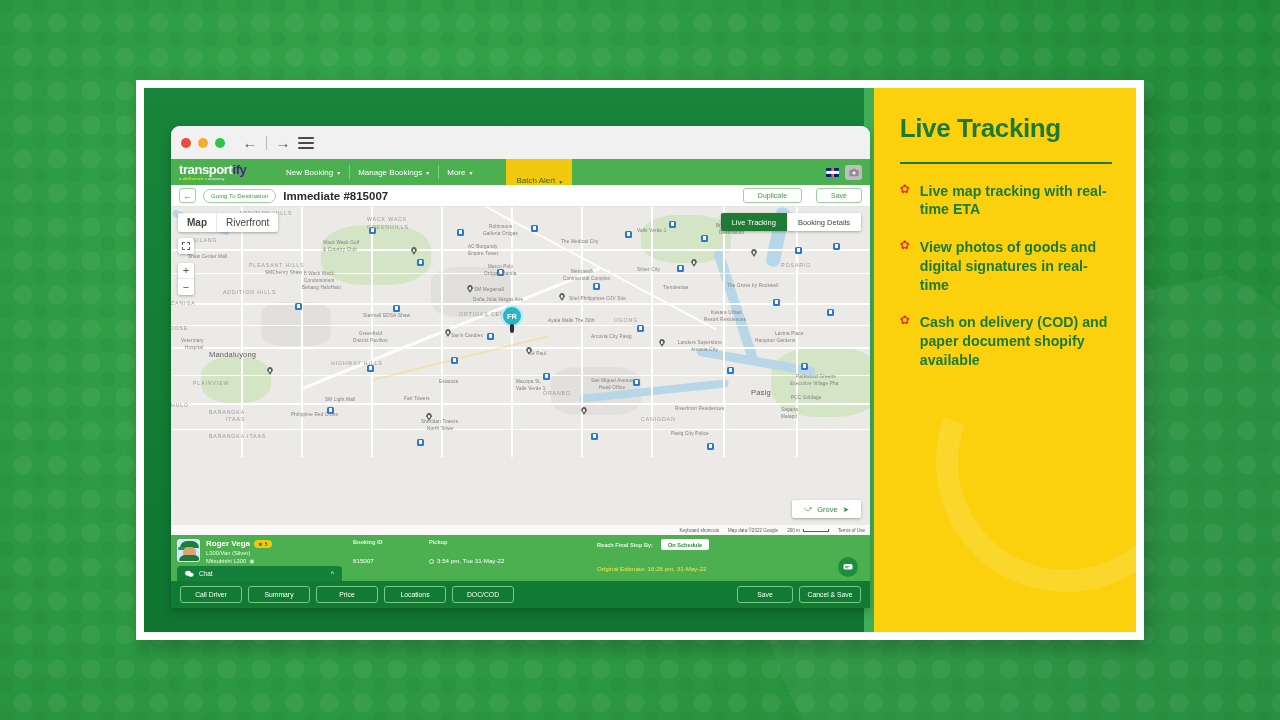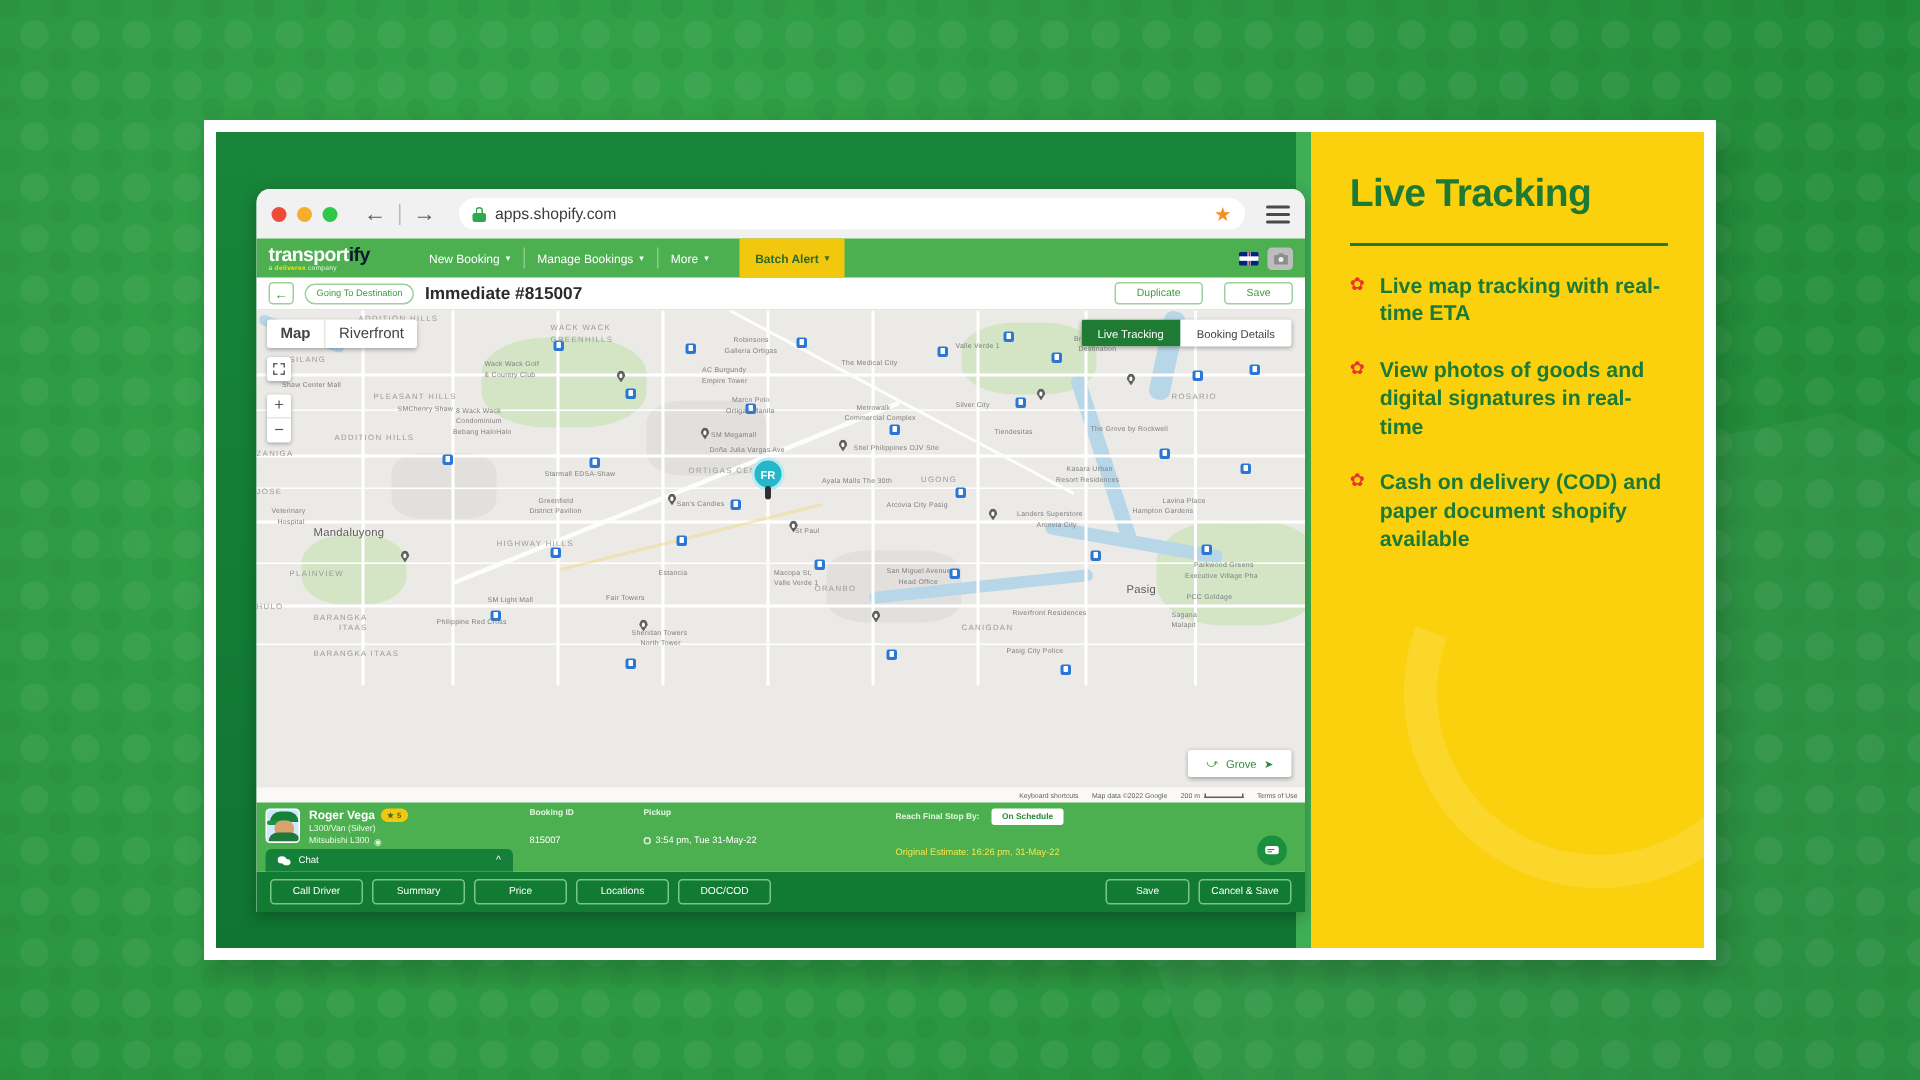--- a/index.html
+++ b/index.html
@@ -135,38 +135,38 @@
   
   #appnav {
     height: 26px; flex: 0 0 26px;
     background: #4cb050;
     display: flex; align-items: center;
     padding-left: 8px;
     position: relative;
   }
   #logo { width: 86px; margin-right: 12px; line-height: 1; }
   #logo .wordmark { font-size: 13px; font-weight: bold; color: #ffffff; letter-spacing: -0.4px; }
-  #logo .wordmark em { font-style: normal; color: #0f172a; }
+  #logo .wordmark em { font-style: normal; color: #4c1d95; }
   #logo .tagline { font-size: 4.4px; color: #e9f6e0; letter-spacing: .2px; margin-top: 1px; }
   #logo .tagline em { font-style: normal; color: #f6e400; font-weight: bold; }
 
   .navitem {
     font-size: 8px; color: #ffffff; padding: 0 9px;
     height: 26px; display: flex; align-items: center; gap: 4px;
     position: relative;
   }
   .navitem + .navitem::before {
     content: ""; position: absolute; left: 0; top: 6px;
     width: 1px; height: 14px; background: rgba(255,255,255,.35);
   }
   .caret { font-size: 6px; opacity: .95; }
   #batch-alert {
     background: #f2c80f; color: #2f6b23; font-size: 8px;
-    height: 26px; display: flex; align-items: center; gap: 4px;
-    padding: 0 10px; margin-left: 12px; font-weight: 700;
+    height: 26px; display: flex; align-items: flex-end; gap: 4px;
+    padding: 0 10px; margin-left: 25px; font-weight: 400;
   }
   #nav-right { margin-left: auto; display: flex; align-items: center; gap: 6px; padding-right: 8px; }
   #flag {
     width: 13px; height: 9px; border-radius: 1px; position: relative; overflow: hidden;
     background: #00247d;
   }
   #flag::before, #flag::after {
     content: ""; position: absolute; left: 50%; top: -30%;
     width: 2.6px; height: 160%; background: #fff; transform: translateX(-50%);
   }
@@ -428,28 +428,20 @@
 
       <div id="chrome-bar">
         <div class="traffic">
           <span class="dot red"></span>
           <span class="dot amber"></span>
           <span class="dot green"></span>
         </div>
         <div class="navbtn">←</div>
         <div class="navsep"></div>
         <div class="navbtn">→</div>
-        <div id="omnibox">
-          <span class="lock-ico">
-                <b></b>
-                <i></i>
-              </span>
-          <span class="url">apps.shopify.com</span>
-          <span class="star-ico">★</span>
-        </div>
         <div id="hamburger">
           <span></span>
               <span></span>
               <span></span>
         </div>
       </div>
 
       <div id="appnav">
         <div id="logo">
           <div class="wordmark">

